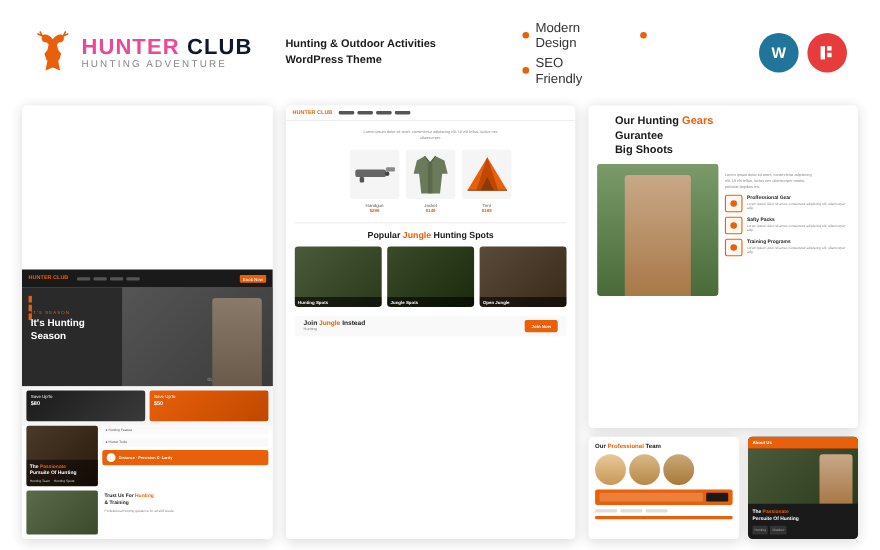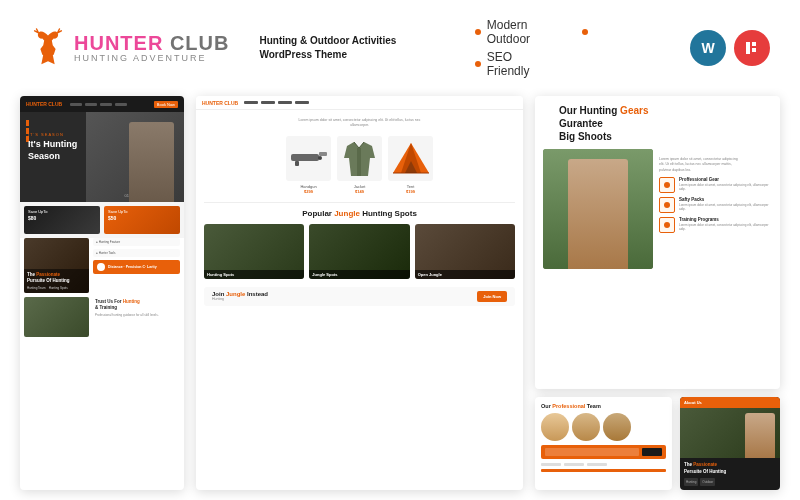--- a/index.html
+++ b/index.html
@@ -47,21 +47,21 @@
 
     .logo-title {
       font-size: 20px;
       font-weight: 900;
       color: #1a1a1a;
       letter-spacing: 1px;
       line-height: 1;
     }
 
     .logo-title span {
-      color: #737373;
+      color: #0f172a;
     }
 
     .logo-subtitle {
       font-size: 9px;
       color: #888;
       letter-spacing: 2px;
       text-transform: uppercase;
     }
 
     .header-tagline {
@@ -132,28 +132,29 @@
     .previews {
       display: flex;
       gap: 12px;
       padding: 8px 20px 10px 20px;
       flex: 1;
       overflow: hidden;
     }
 
     
     .preview-left {
-      width: 164px;
+      width: 228px;
       flex-shrink: 0;
       background: #fff;
       border-radius: 4px;
       overflow: hidden;
       box-shadow: 0 2px 12px rgba(0,0,0,0.15);
       display: flex;
       flex-direction: column;
+      justify-content: flex-end;
     }
 
     .preview-nav {
       background: #1a1a1a;
       padding: 4px 6px;
       display: flex;
       align-items: center;
       gap: 4px;
       height: 16px;
     }
@@ -840,21 +841,21 @@
       </div>
     </div>
 
     <div class="header-tagline">
       Hunting &amp; Outdoor Activities<br>WordPress Theme
     </div>
 
     <div class="header-features">
       <div class="feature-item">
         <div class="feature-dot"></div>
-        <span>Modern Outdoor</span>
+        <span>Modern Design</span>
       </div>
       <div class="feature-item">
         <div class="feature-dot"></div>
       </div>
       <div class="feature-item">
         <div class="feature-dot"></div>
         <span>SEO Friendly</span>
       </div>
     </div>
 

